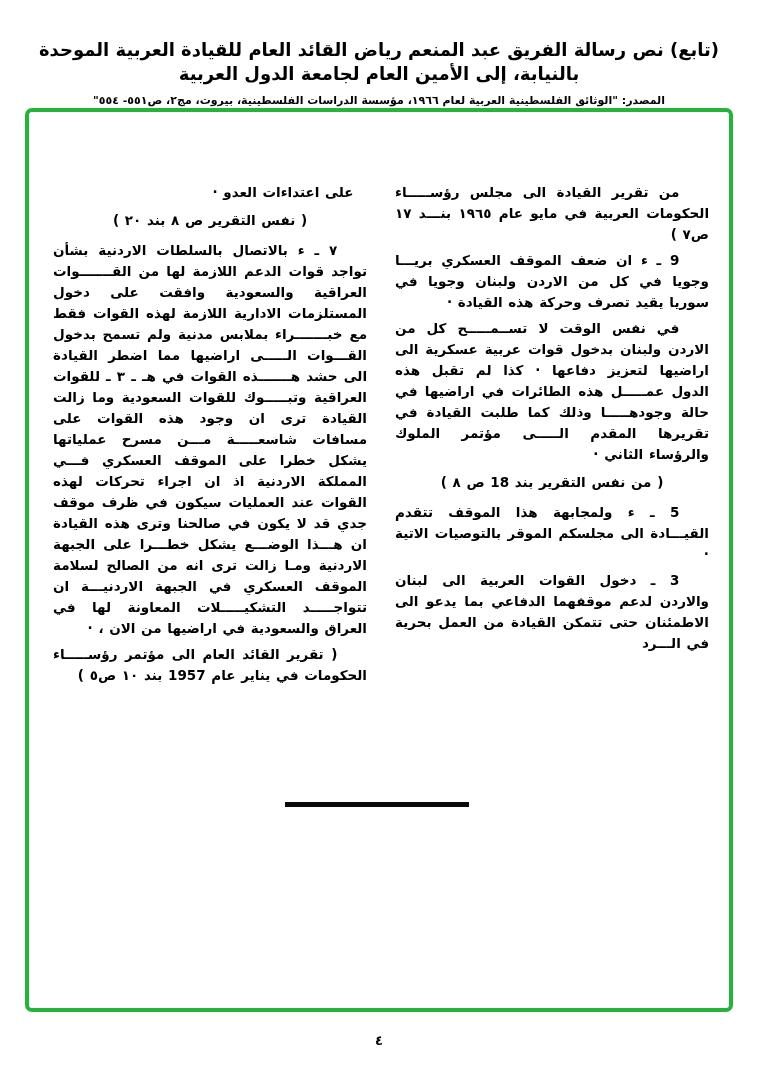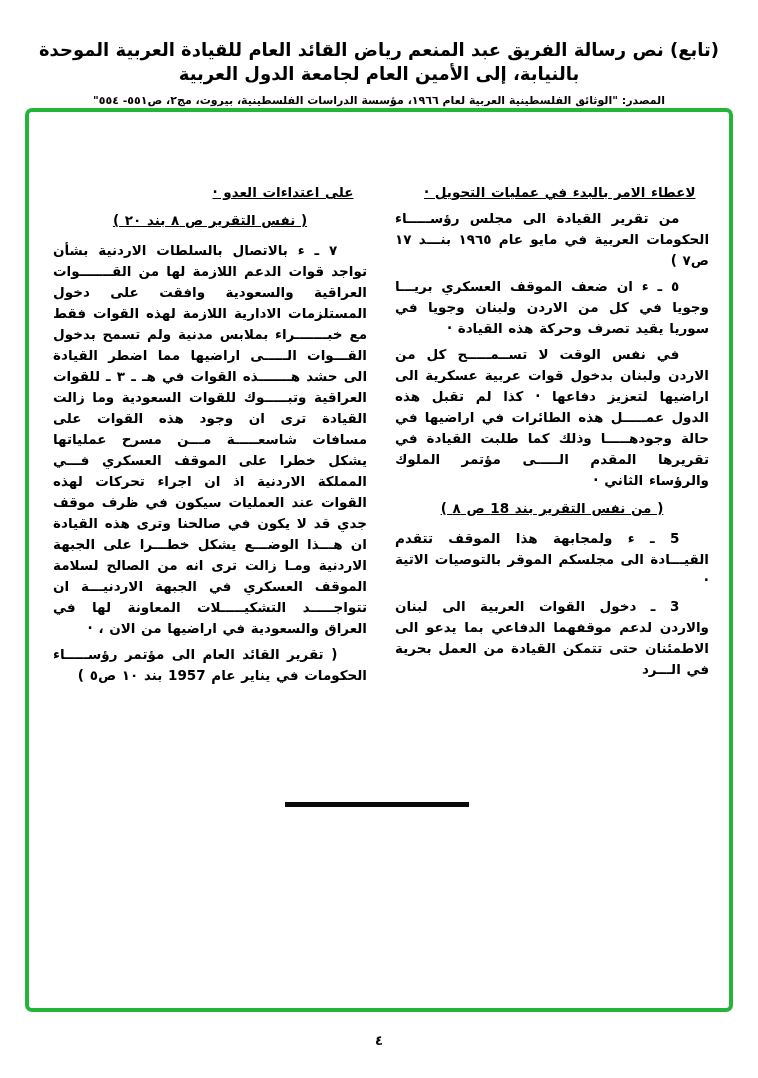--- a/index.html
+++ b/index.html
@@ -46,23 +46,23 @@
   .col { flex: 1 1 0; min-width: 0; }
   .col p {
     font-size: 13.5px;
     font-weight: bold;
     line-height: 21px;
     text-align: justify;
     direction: rtl;
     margin-bottom: 5px;
     word-spacing: 1px;
   }
-  .col p.cont   { text-indent: 1em; text-decoration: underline; }
+  .col p.cont   { text-indent: 1em; }
   .col p.indent { text-indent: 2.2em; }
-  .col p.center { text-align: center; text-indent: 0; margin: 7px 0 9px; text-decoration: underline; }
+  .col p.center { text-align: center; text-indent: 0; margin: 7px 0 9px; }
   .divider {
     position: absolute;
     left: 256px; top: 690px;
     width: 184px; height: 5px;
     background: #0a0a0a;
   }
   .page-number {
     position: absolute;
     top: 1033px; left: 0; right: 0;
     text-align: center;
@@ -75,23 +75,22 @@
 
 <header class="page-header">
   <div class="title">(تابع) نص رسالة الفريق عبد المنعم رياض القائد العام للقيادة العربية الموحدة بالنيابة، إلى الأمين العام لجامعة الدول العربية</div>
   <div class="source">المصدر: "الوثائق الفلسطينية العربية لعام ١٩٦٦، مؤسسة الدراسات الفلسطينية، بيروت، مج٢، ص٥٥١- ٥٥٤"</div>
 </header>
 
 <div class="frame">
   <div class="columns">
 
     <div class="col">
-      <p class="cont">لاعطاء الامر بالبدء في عمليات التحويل ·</p>
       <p class="indent">من تقرير القيادة الى مجلس رؤســـــاء الحكومات العربية في مايو عام ١٩٦٥ بنـــد ١٧ ص٧ )</p>
-      <p class="indent">٥ ـ ء ان ضعف الموقف العسكري بريـــا وجويا في كل من الاردن ولبنان وجويا في سوريا يقيد تصرف وحركة هذه القيادة ·</p>
+      <p class="indent">9 ـ ء ان ضعف الموقف العسكري بريـــا وجويا في كل من الاردن ولبنان وجويا في سوريا يقيد تصرف وحركة هذه القيادة ·</p>
       <p class="indent">في نفس الوقت لا تســمـــــح كل من الاردن ولبنان بدخول قوات عربية عسكرية الى اراضيها لتعزيز دفاعها · كذا لم تقبل هذه الدول عمـــــل هذه الطائرات في اراضيها في حالة وجودهـــــا وذلك كما طلبت القيادة في تقريرها المقدم الـــــى مؤتمر الملوك والرؤساء الثاني ·</p>
       <p class="center">( من نفس التقرير بند 18 ص ٨ )</p>
       <p class="indent">5 ـ ء ولمجابهة هذا الموقف تتقدم القيـــادة الى مجلسكم الموقر بالتوصيات الاتية ·</p>
       <p class="indent">3 ـ دخول القوات العربية الى لبنان والاردن لدعم موقفهما الدفاعي بما يدعو الى الاطمئنان حتى تتمكن القيادة من العمل بحرية في الـــرد</p>
     </div>
 
     <div class="col">
       <p class="cont">على اعتداءات العدو ·</p>
       <p class="center">( نفس التقرير ص ٨ بند ٢٠ )</p>
       <p class="indent">٧ ـ ء بالاتصال بالسلطات الاردنية بشأن تواجد قوات الدعم اللازمة لها من القـــــــوات العراقية والسعودية وافقت على دخول المستلزمات الادارية اللازمة لهذه القوات فقط مع خبـــــــراء بملابس مدنية ولم تسمح بدخول القـــوات الـــــى اراضيها مما اضطر القيادة الى حشد هـــــــذه القوات في هـ ـ ٣ ـ للقوات العراقية وتبـــــوك للقوات السعودية وما زالت القيادة ترى ان وجود هذه القوات على مسافات شاسعـــــة مـــن مسرح عملياتها يشكل خطرا على الموقف العسكري فـــي المملكة الاردنية اذ ان اجراء تحركات لهذه القوات عند العمليات سيكون في ظرف موقف جدي قد لا يكون في صالحنا وترى هذه القيادة ان هـــذا الوضـــع يشكل خطـــرا على الجبهة الاردنية ومـا زالت ترى انه من الصالح لسلامة الموقف العسكري في الجبهة الاردنيـــة ان تتواجـــــد التشكيـــــلات المعاونة لها في العراق والسعودية في اراضيها من الان ، ·</p>

